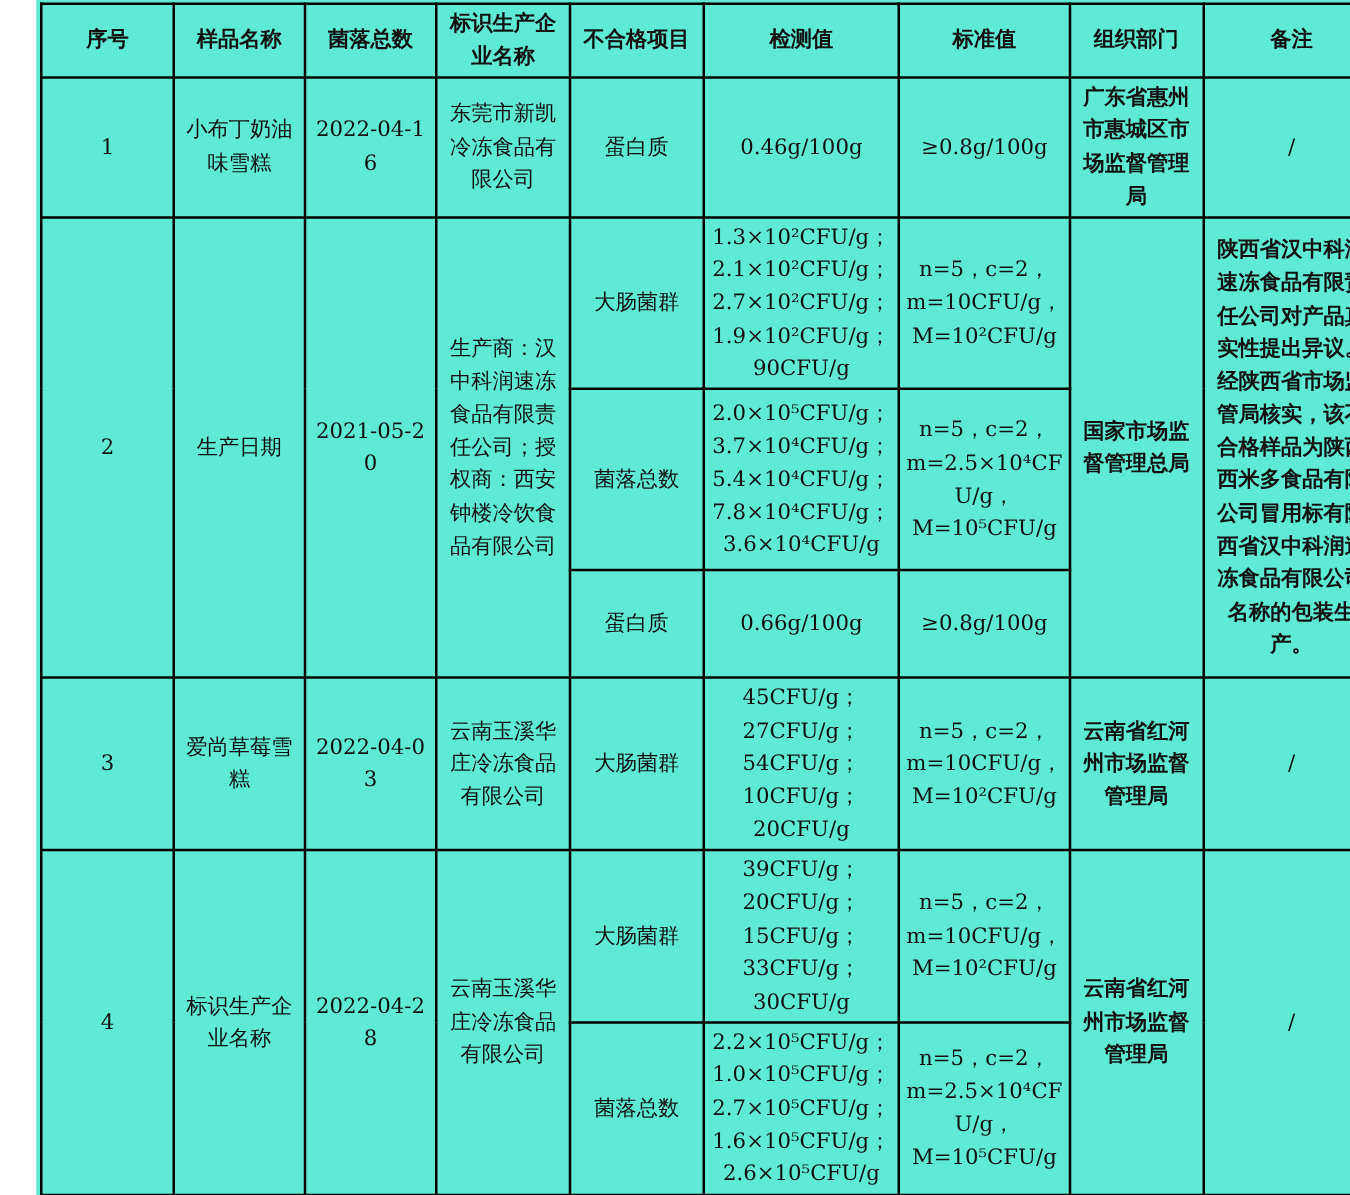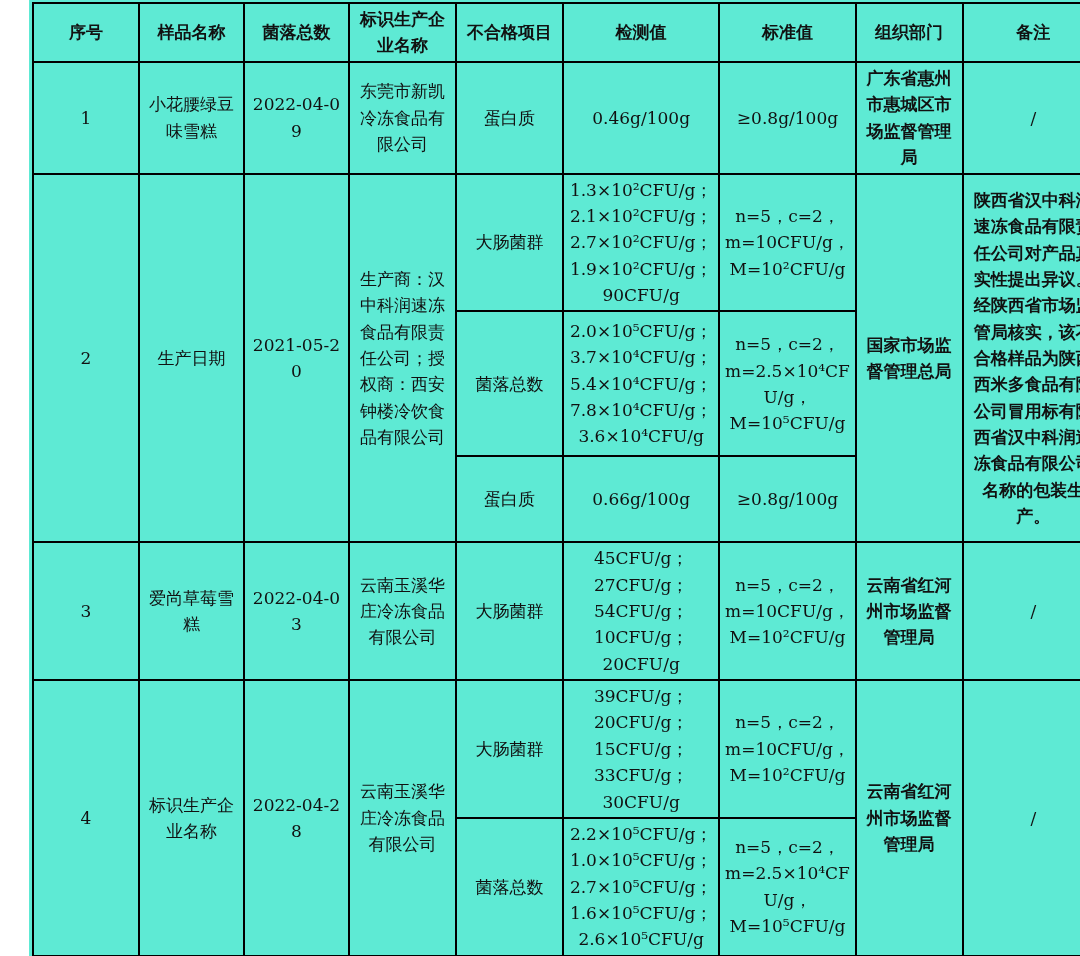--- a/index.html
+++ b/index.html
@@ -85,22 +85,22 @@
       <th>标识生产企业名称</th>
       <th>不合格项目</th>
       <th>检测值</th>
       <th>标准值</th>
       <th>组织部门</th>
       <th>备注</th>
     </tr>
 
     <tr class="h-r1">
       <td>1</td>
-      <td>小花腰绿豆味雪糕</td>
-      <td>2022-04-09</td>
+      <td>小布丁奶油味雪糕</td>
+      <td>2022-04-16</td>
       <td>东莞市新凯冷冻食品有限公司</td>
       <td>蛋白质</td>
       <td>0.46g/100g</td>
       <td>≥0.8g/100g</td>
       <td class="dept">广东省惠州市惠城区市场监督管理局</td>
       <td>/</td>
     </tr>
 
     <tr class="h-r2a">
       <td rowspan="3">2</td>

